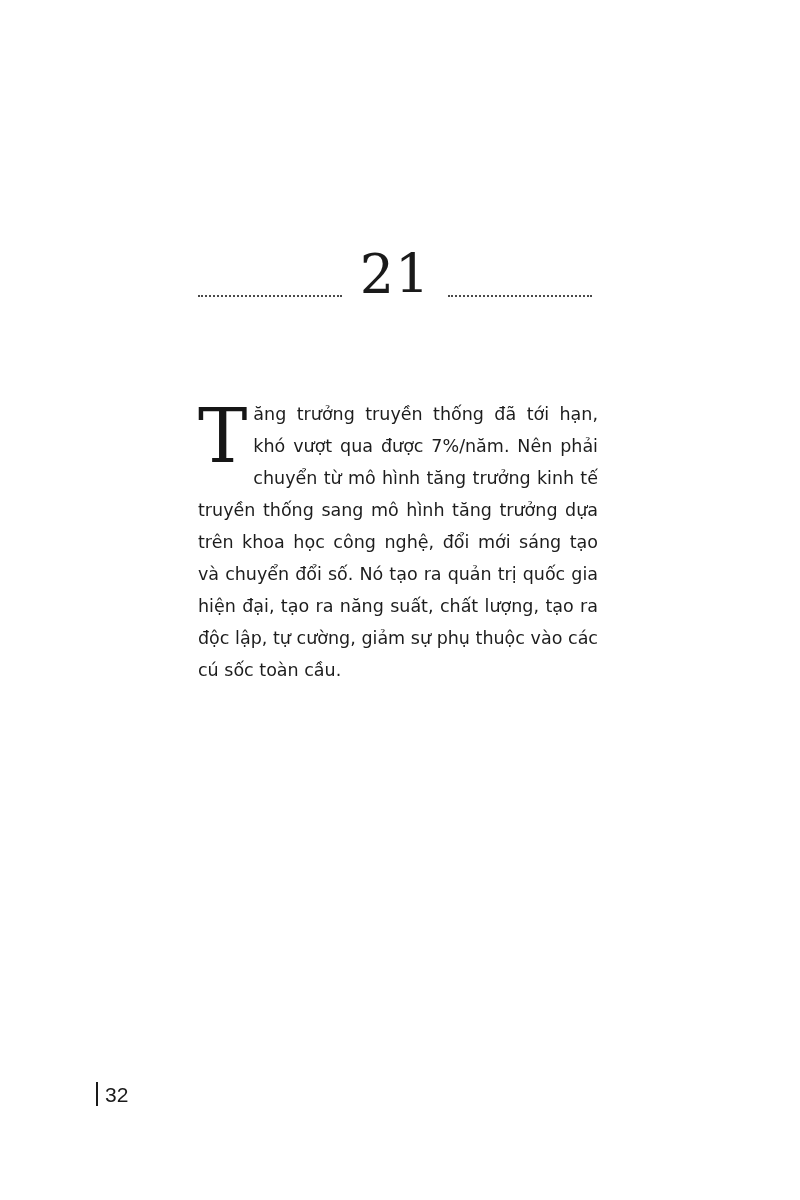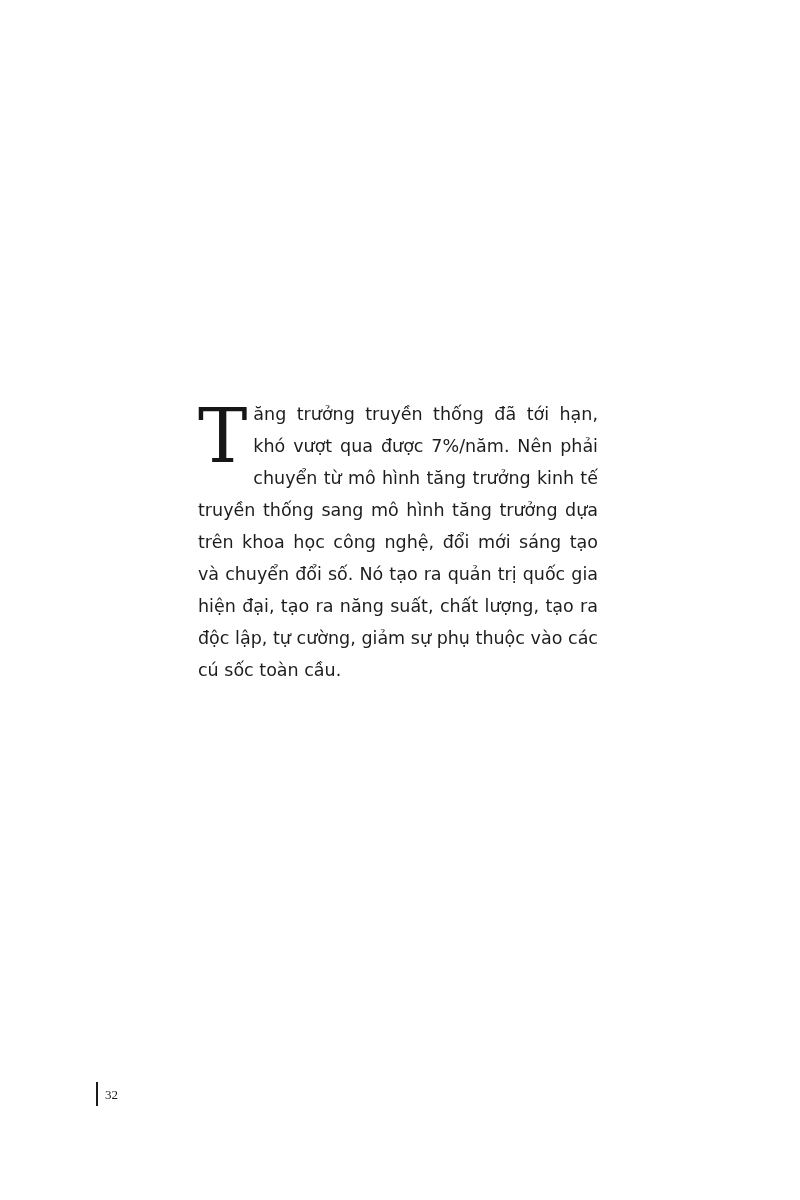--- a/index.html
+++ b/index.html
@@ -90,31 +90,36 @@
     display: flex;
     align-items: center;
     gap: 7px;
   }
   .folio-rule {
     width: 2px;
     height: 24px;
     background: #1a1a1a;
   }
   .folio-number {
-    font-family: Liberation Serif, serif;
-    font-size: 13px;
+    font-family: Liberation Sans, sans-serif;
+    font-size: 21px;
     color: #1a1a1a;
     line-height: 1;
   }
 </style>
 </head>
 <body>
 
 <div class="page">
 
+  <div class="chapter-head">
+    <span class="dot-rule left"></span>
+    <span class="chapter-number">21</span>
+    <span class="dot-rule right"></span>
+  </div>
 
   <div class="body-block">
     <p class="para"><span class="dropcap">T</span><span>ăng trưởng truyền thống đã tới hạn, khó vượt qua được 7%/năm. Nên phải chuyển từ mô hình tăng trưởng kinh tế truyền thống sang mô hình tăng trưởng dựa trên khoa học công nghệ, đổi mới sáng tạo và chuyển đổi số. Nó tạo ra quản trị quốc gia hiện đại, tạo ra năng suất, chất lượng, tạo ra độc lập, tự cường, giảm sự phụ thuộc vào các cú sốc toàn cầu.</span></p>
   </div>
 
   <div class="folio">
     <span class="folio-rule"></span>
     <span class="folio-number">32</span>
   </div>
 

